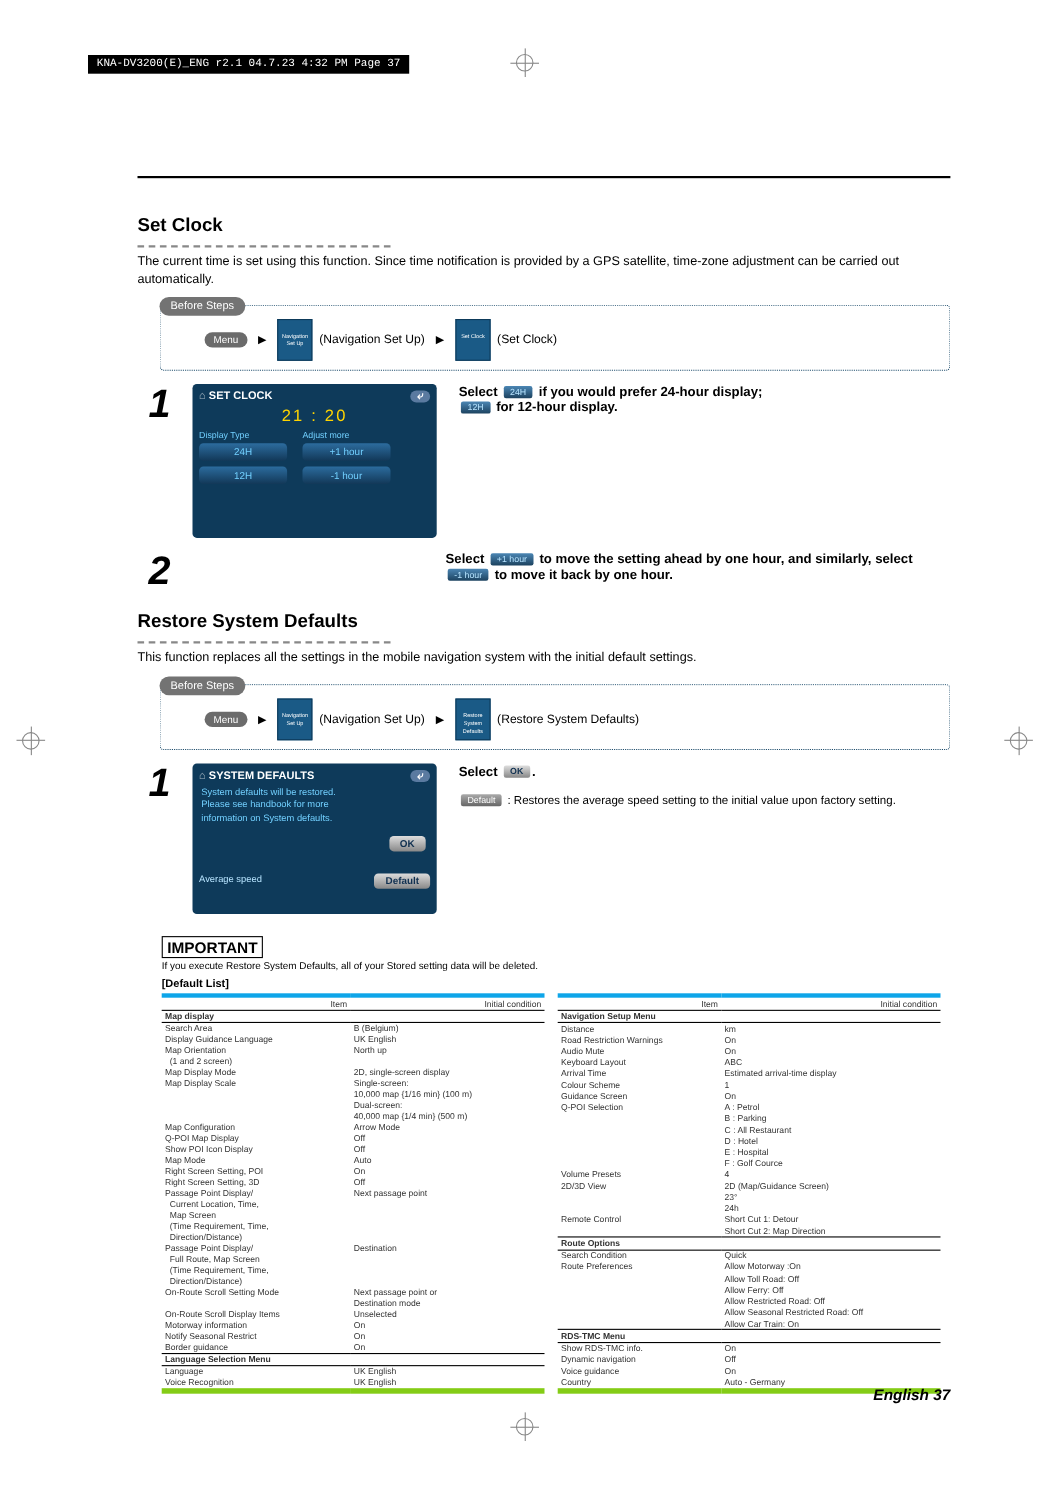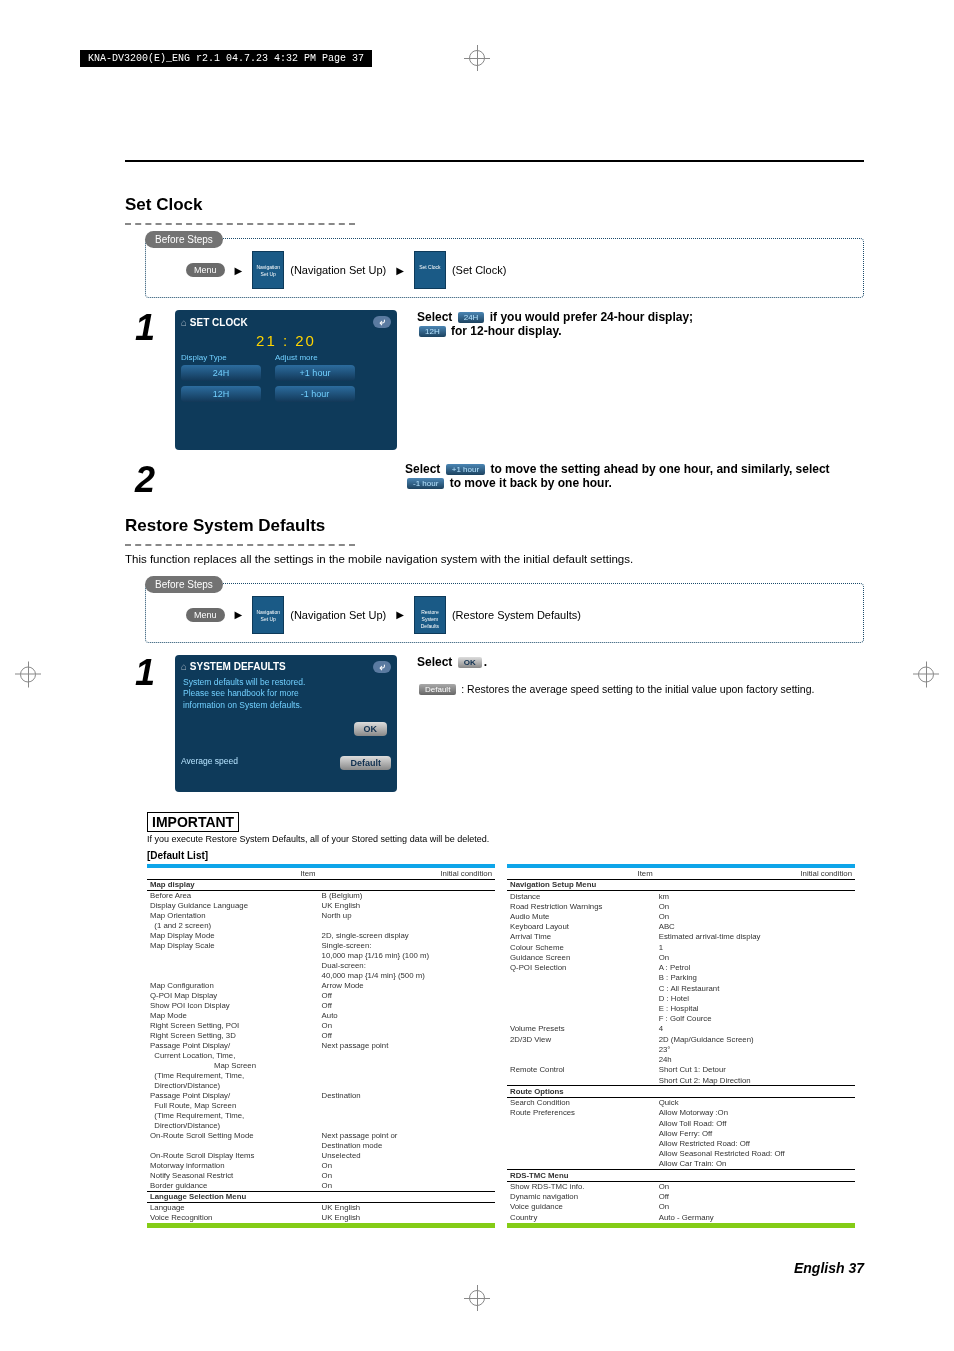--- a/index.html
+++ b/index.html
@@ -324,20 +324,21 @@
   <div class="crop-mark crop-left"><span class="crop-circle"></span></div>
   <div class="crop-mark crop-bottom"><span class="crop-circle"></span></div>
 
   <div class="hr-top"></div>
 
   <div class="content">
 
     
     <h1 class="section">Set Clock</h1>
     <div class="dashes"></div>
+    <div class="desc">The current time is set using this function. Since time notification is provided by a GPS satellite, time-zone adjustment can be carried out automatically.</div>
 
     <div class="before-steps-wrap">
       <span class="bs-label">Before Steps</span>
       <div class="bs-box">
         <span class="pill">Menu</span>
         <span class="arrow">▶</span>
         <span class="icon-tile">Navigation Set Up</span>
         <span>(Navigation Set Up)</span>
         <span class="arrow">▶</span>
         <span class="icon-tile">Set Clock</span>
@@ -448,21 +449,21 @@
             <tr>
               <th>Item</th>
               <th>Initial condition</th>
             </tr>
         <tr class="secthdr">
               <td colspan="2">Map display</td>
             </tr>
         </tbody>
           <tbody id="tblA1">
             <tr>
-              <td style="white-space: pre;">Before Area</td>
+              <td style="white-space: pre;">Search Area</td>
               <td>B (Belgium)</td>
             </tr>
             <tr>
               <td style="white-space: pre;">Display Guidance Language</td>
               <td>UK English</td>
             </tr>
             <tr>
               <td style="white-space: pre;">Map Orientation</td>
               <td>North up</td>
             </tr>
@@ -516,21 +517,21 @@
             </tr>
             <tr>
               <td style="white-space: pre;">Passage Point Display/</td>
               <td>Next passage point</td>
             </tr>
             <tr>
               <td style="white-space: pre;">  Current Location, Time,</td>
               <td></td>
             </tr>
             <tr>
-              <td style="white-space: pre; text-align: center;">  Map Screen</td>
+              <td style="white-space: pre;">  Map Screen</td>
               <td></td>
             </tr>
             <tr>
               <td style="white-space: pre;">  (Time Requirement, Time,</td>
               <td></td>
             </tr>
             <tr>
               <td style="white-space: pre;">  Direction/Distance)</td>
               <td></td>
             </tr>

